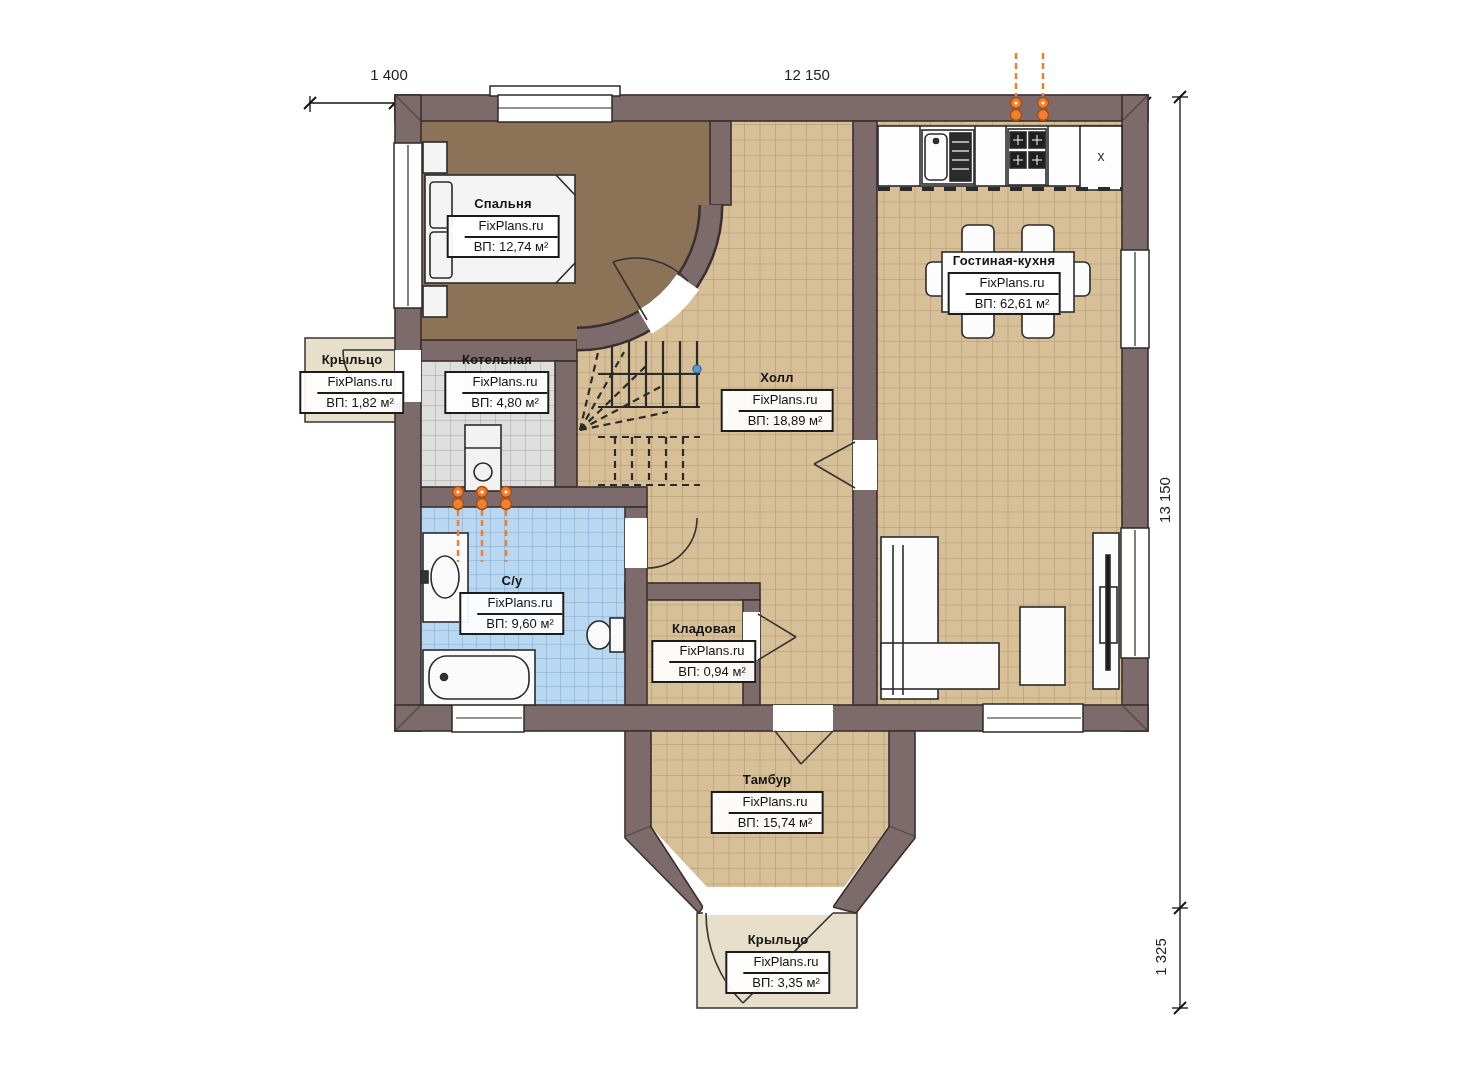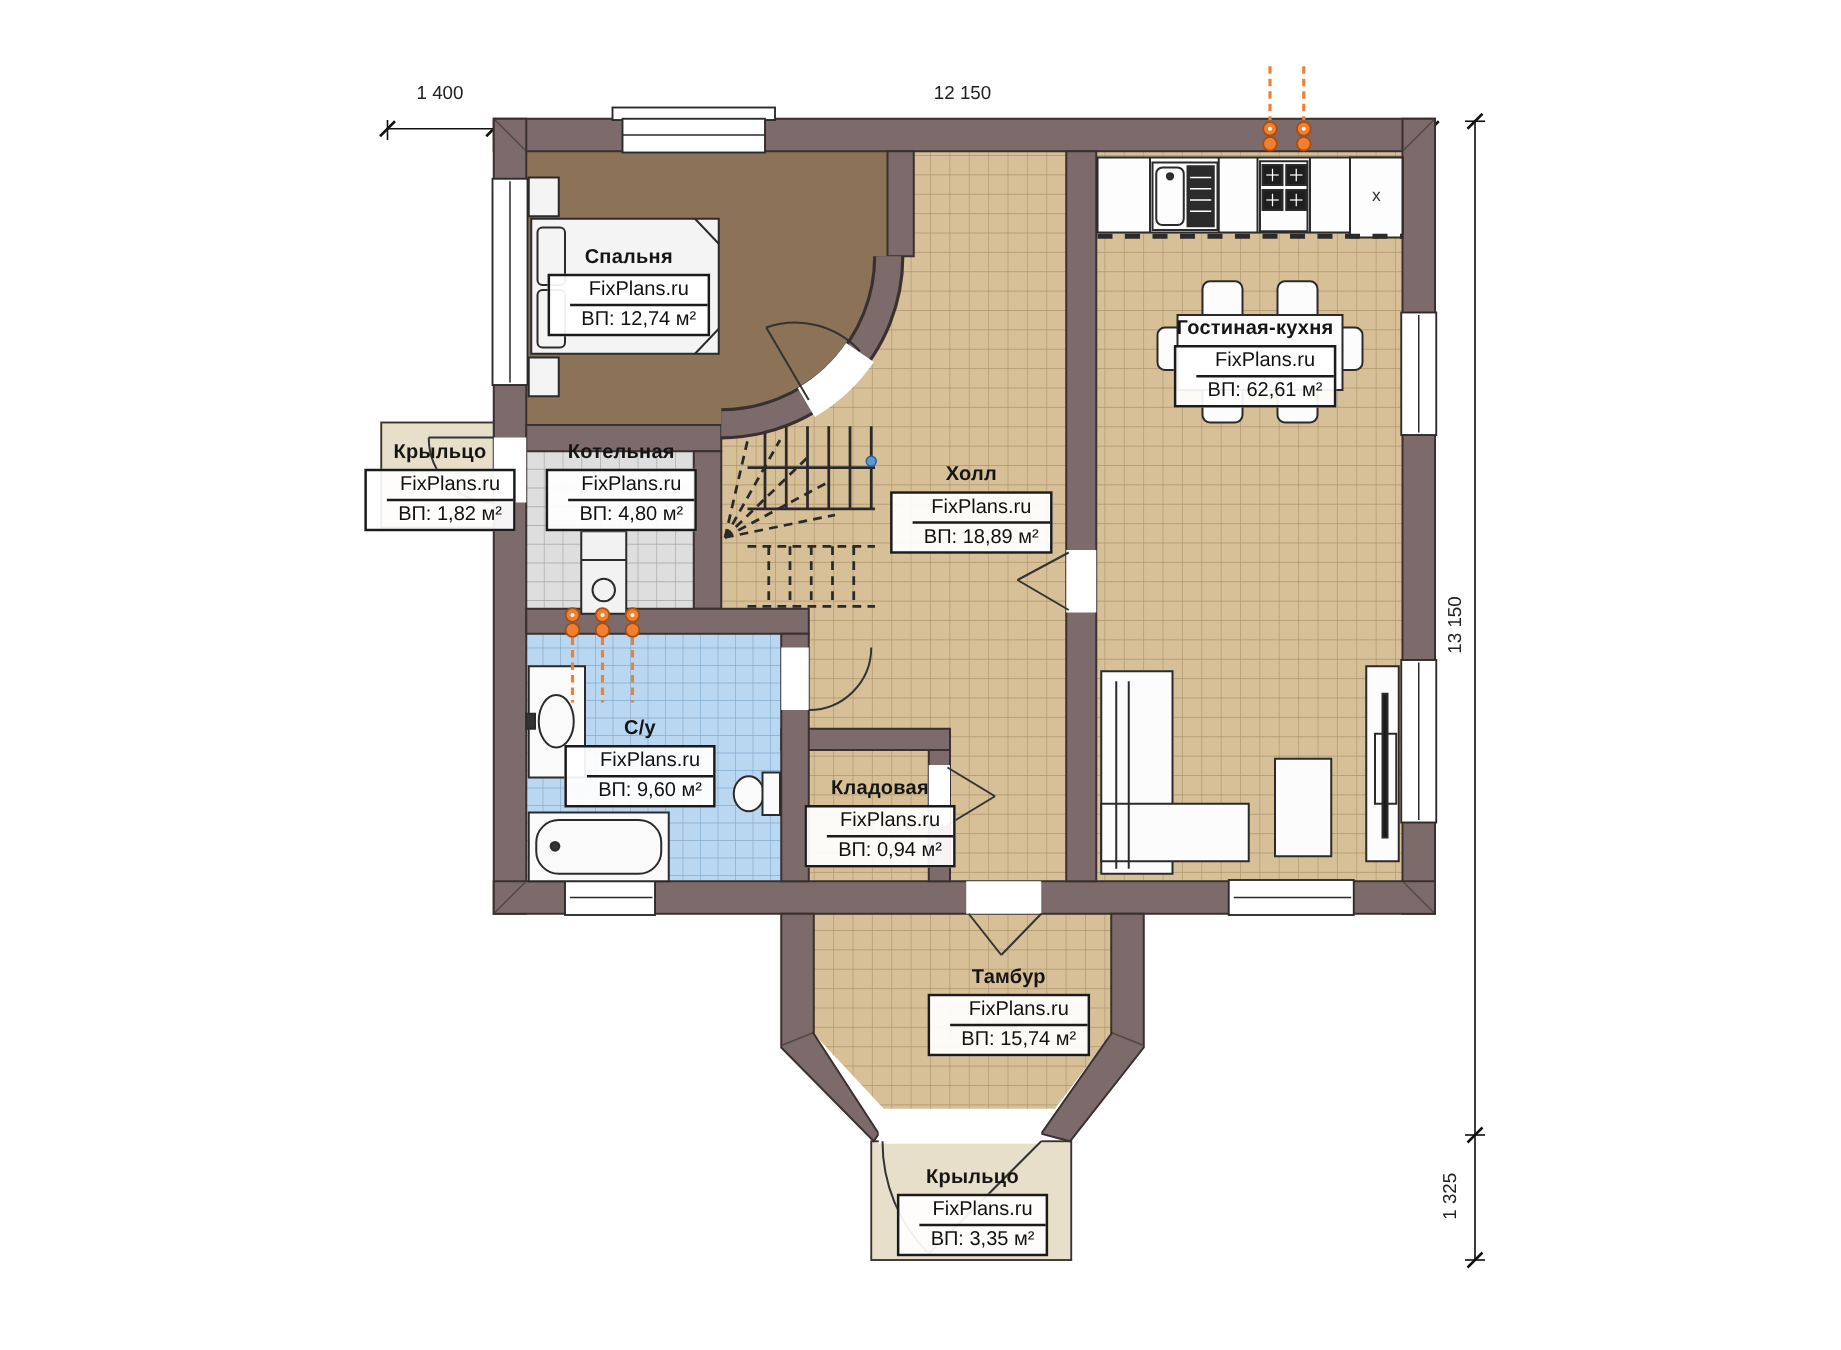--- a/index.html
+++ b/index.html
@@ -1,25 +1,25 @@
 <!DOCTYPE html>
 <html><head>
 <meta charset="utf-8">
 <style>
   html,body{margin:0;padding:0;background:#fff;}
   .plan{position:relative;width:1473px;height:1080px;background:#fff;
         font-family:"Liberation Sans",sans-serif;overflow:hidden;}
   .plan svg{position:absolute;left:0;top:0;}
   .room-label{position:absolute;transform:translateX(-50%);text-align:center;
-              font-size:16px;color:#111;line-height:1.25;white-space:nowrap;}
+              font-size:13px;color:#111;line-height:1.25;white-space:nowrap;}
   .rname{font-weight:bold;margin-bottom:3px;letter-spacing:.2px;color:#151515;}
   .lbox{display:inline-block;background:rgba(255,255,255,.93);border:2px solid #1b1b1b;padding-left:16px;}
   .wm{padding:1px 9px;border-bottom:2px solid #1b1b1b;}
   .ar{padding:1px 9px;}
-  .dim{position:absolute;font-size:15px;color:#222;transform:translateX(-50%);}
+  .dim{position:absolute;font-size:15px;color:#222;transform:translateX(-50%);margin-left:37px;}
   .dim-v{position:absolute;font-size:15px;color:#222;transform:translate(-50%,-50%) rotate(-90deg);}
 </style>
 </head>
 <body>
 
 <div class="plan">
 
 <svg width="1473" height="1080" viewBox="0 0 1473 1080">
   <defs>
     <pattern id="tanTile" width="15.5" height="15.5" patternUnits="userSpaceOnUse">
@@ -334,21 +334,21 @@
 </div>
 
 <div class="room-label" style="left:704px;top:621px">
   <div class="rname">Кладовая</div>
   <div class="lbox">
     <div class="wm">FixPlans.ru</div>
     <div class="ar">ВП: 0,94 м²</div>
   </div>
 </div>
 
-<div class="room-label" style="left:807px;top:772px">
+<div class="room-label" style="left:767px;top:772px">
   <div class="rname">Тамбур</div>
   <div class="lbox">
     <div class="wm">FixPlans.ru</div>
     <div class="ar">ВП: 15,74 м²</div>
   </div>
 </div>
 
 <div class="room-label" style="left:778px;top:932px">
   <div class="rname">Крыльцо</div>
   <div class="lbox">

